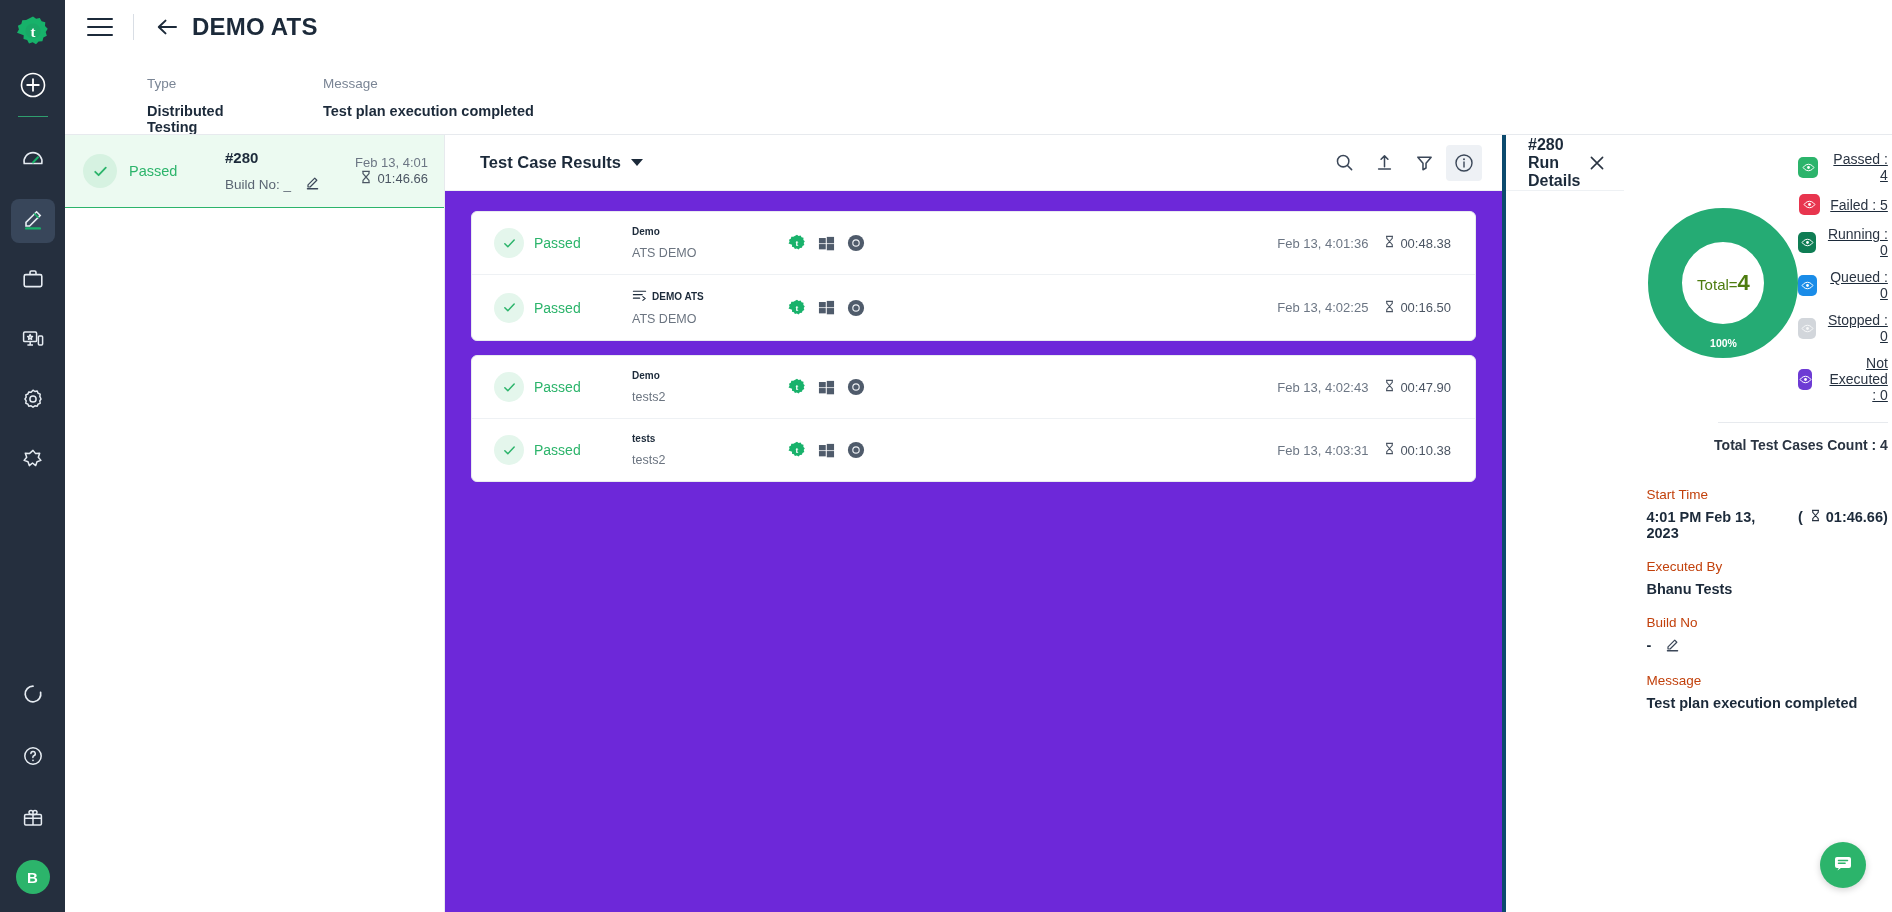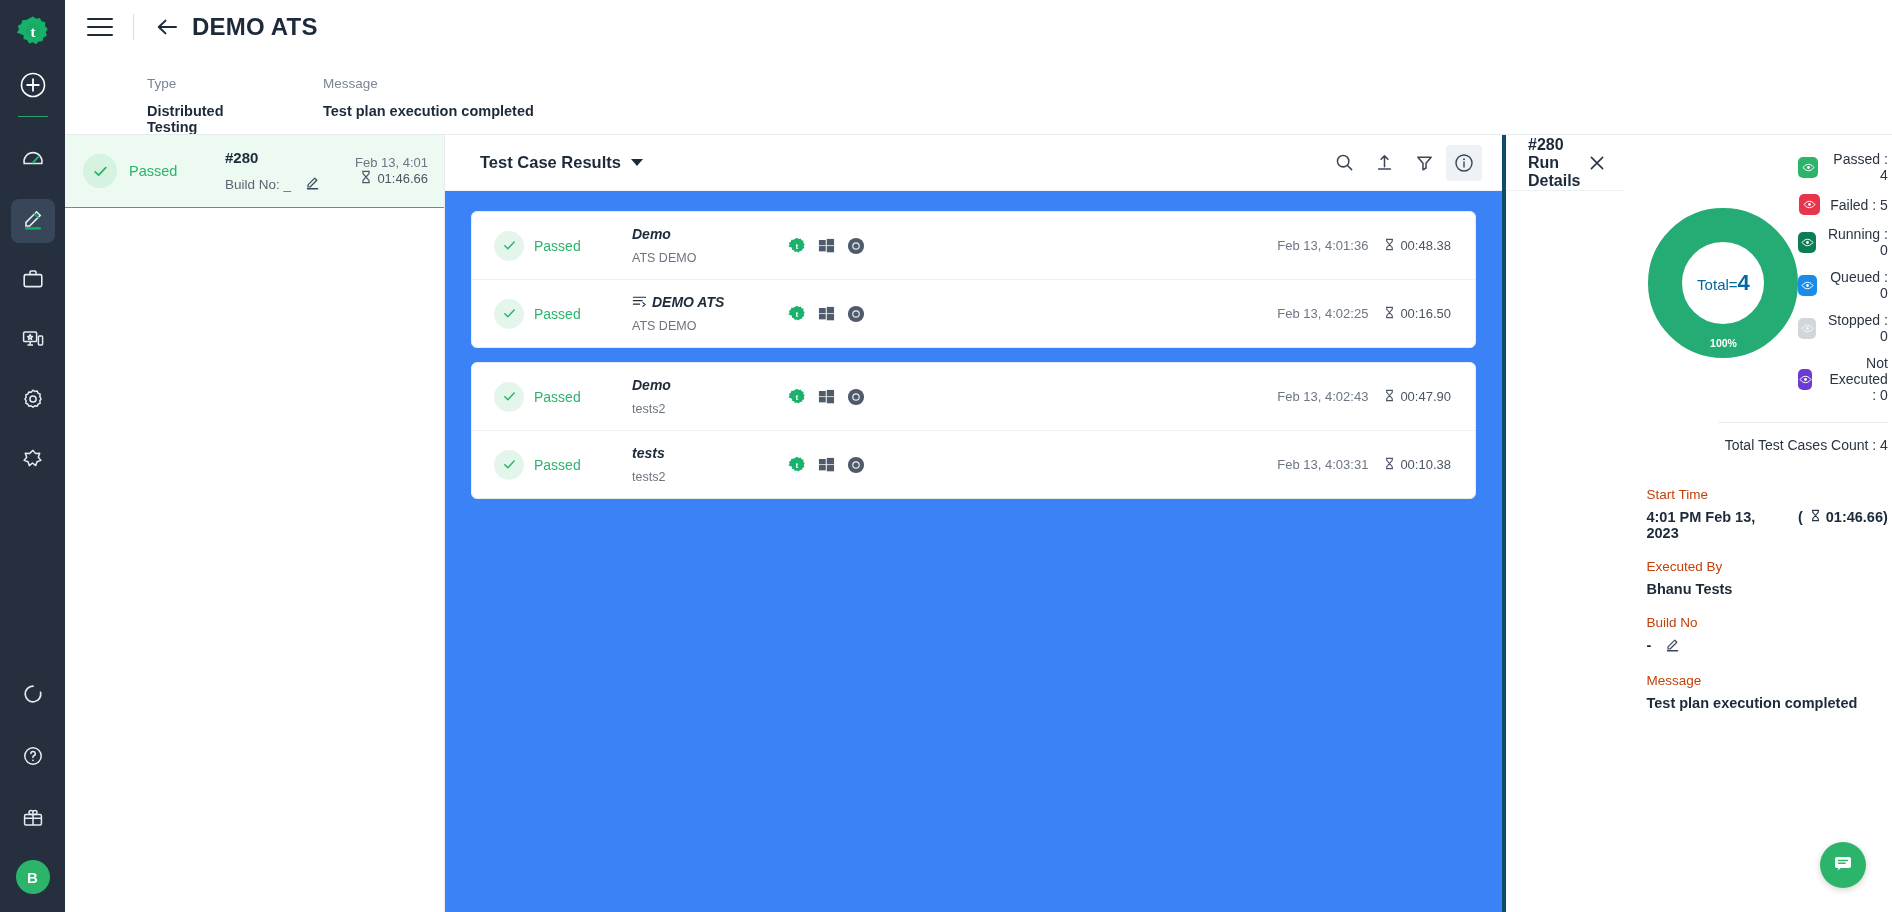--- a/index.html
+++ b/index.html
@@ -76,64 +76,64 @@
   .run-mid { flex: 1 1 auto; }
   .run-id { font-size: 15px; font-weight: 600; margin-bottom: 9px; }
   .run-build { font-size: 13.5px; color: #5b6573; display:flex; align-items:center; }
   .pen { margin-left: 14px; cursor:pointer; }
   .run-right { text-align: right; }
   .run-date { font-size: 13px; color: #6c7684; }
   .run-dur { font-size: 13px; color: #4b5563; display:flex; align-items:center; justify-content:flex-end; }
   .run-dur svg { margin-right: 5px; }
 
   
-  .results { flex: 1 1 auto; display:flex; flex-direction:column; background: #3b82f6; min-width:0; }
+  .results { flex: 1 1 auto; display:flex; flex-direction:column; background: #6d28d9; min-width:0; }
   .res-head { height: 56px; display:flex; align-items:center; padding: 0 20px 0 35px; background:#fff; border-bottom:1px solid #eef1f4; }
   .res-title { font-size: 16.5px; font-weight: 600; display:flex; align-items:center; cursor:pointer; }
   .caret { margin-left: 10px; border-left: 6px solid transparent; border-right: 6px solid transparent; border-top: 7px solid #1c2a3a; }
   .res-spacer { flex: 1 1 auto; }
   .res-icon { width: 36px; height: 36px; display:flex; align-items:center; justify-content:center; cursor:pointer; border-radius: 4px; margin-left: 4px;}
   .res-icon.active { background: #eef1f5; }
   .res-body { flex:1 1 auto; padding: 20px 26px 0 26px; overflow:hidden; }
   .card { background:#fff; border:1px solid #e8ebef; border-radius: 6px; margin-bottom: 14px; }
   .tc-row { display:flex; align-items:center; padding: 14px 24px 14px 22px; }
   .tc-row + .tc-row { border-top: 1px solid #eef1f4; }
   .tc-status { display:flex; align-items:center; width: 138px; flex: 0 0 138px;}
   .tc-check { width: 30px; height: 30px; border-radius:50%; background:#e4f6ec; display:flex; align-items:center; justify-content:center; flex:0 0 30px;}
   .tc-status-text { color:#2cb46b; font-size:14px; margin-left:10px;}
   .tc-name-col { width: 152px; flex: 0 0 152px;}
-  .tc-name { font-size: 14px; font-weight:700; display:flex; align-items:center; margin-bottom: 9px; font-style: italic;}
+  .tc-name { font-size: 10px; font-weight:700; display:flex; align-items:center; margin-bottom: 9px;}
   .tc-name .flow-ic { margin-right: 5px; display:flex; }
   .tc-sub { font-size: 12.5px; color: #6b7480; }
   .tc-plats { display:flex; align-items:center; margin-left: 4px; }
   .tc-plats > span { margin-right: 12px; display:flex; align-items:center; }
   .tc-right { margin-left:auto; display:flex; align-items:center; font-size: 13px; color:#6c7684; }
   .tc-right .tc-dur { display:flex; align-items:center; margin-left: 16px; color:#4b5563;}
   .tc-right .tc-dur svg { margin-right:5px; }
 
   
   .details { width: 390px; flex: 0 0 390px; border-left: 4px solid #0c4a6e; background:#fff; display:flex; }
   .det-head { height: 56px; display:flex; align-items:center; padding: 0 18px 0 22px; border-bottom:1px solid #eef1f4; }
   .det-title { font-size: 16px; font-weight: 600; flex:1 1 auto; }
   .det-close { cursor:pointer; width:26px; height:26px; display:flex; align-items:center; justify-content:center;}
   .det-body { padding: 16px 22px 0 22px; flex:1 1 auto; }
   .summary { display:flex; align-items:center; }
   .donut-wrap { position: relative; width: 150px; height: 150px; flex: 0 0 150px; margin-left: 2px;}
   .donut-center {
     position:absolute; top:50%; left:50%; transform: translate(-50%,-50%);
-    font-size: 15px; color:#0369a1; white-space:nowrap;
+    font-size: 15px; color:#4d7c0f; white-space:nowrap;
   }
   .donut-center b { font-size: 22px; font-weight: 700;}
   .donut-pct { position:absolute; left:50%; bottom: 9px; transform: translateX(-50%); color:#fff; font-size:10.5px; font-weight:700;}
-  .legend { margin-left: auto; text-align:right; }
+  .legend { margin-left: auto; text-align:right;text-decoration:underline; }
   .legend-row { display:flex; align-items:center; justify-content:flex-end; margin-bottom: 11px; }
   .legend-chip { width: 21px; height: 21px; border-radius: 5px; display:flex; align-items:center; justify-content:center; margin-right: 10px;}
   .legend-text { font-size: 14px; color:#2a3442; }
   .det-sep { height:1px; background:#e7eaee; margin: 8px 0 0 72px; }
-  .total-count { text-align:right; font-size: 14px; color:#2a3442; padding-top: 14px; }
+  .total-count { text-align:right; font-size: 14px; color:#2a3442; padding-top: 14px; font-weight: bold; }
   .det-fields { margin-top: 34px; }
   .field { margin-bottom: 18px; }
   .field-label { font-size: 13.5px; color:#c2410c; margin-bottom: 7px; }
   .field-value { font-size: 14.5px; font-weight:600; color:#1c2a3a; display:flex; align-items:flex-start; }
   .field-value .hg { margin: 0 5px 0 2px; display:flex; }
 
   .chat-fab {
     position:absolute; right: 26px; bottom: 24px; width: 46px; height: 46px;
     border-radius: 50%; background:#2cb46b; display:flex; align-items:center; justify-content:center;
     cursor:pointer; box-shadow: 0 2px 7px rgba(0,0,0,.18);

